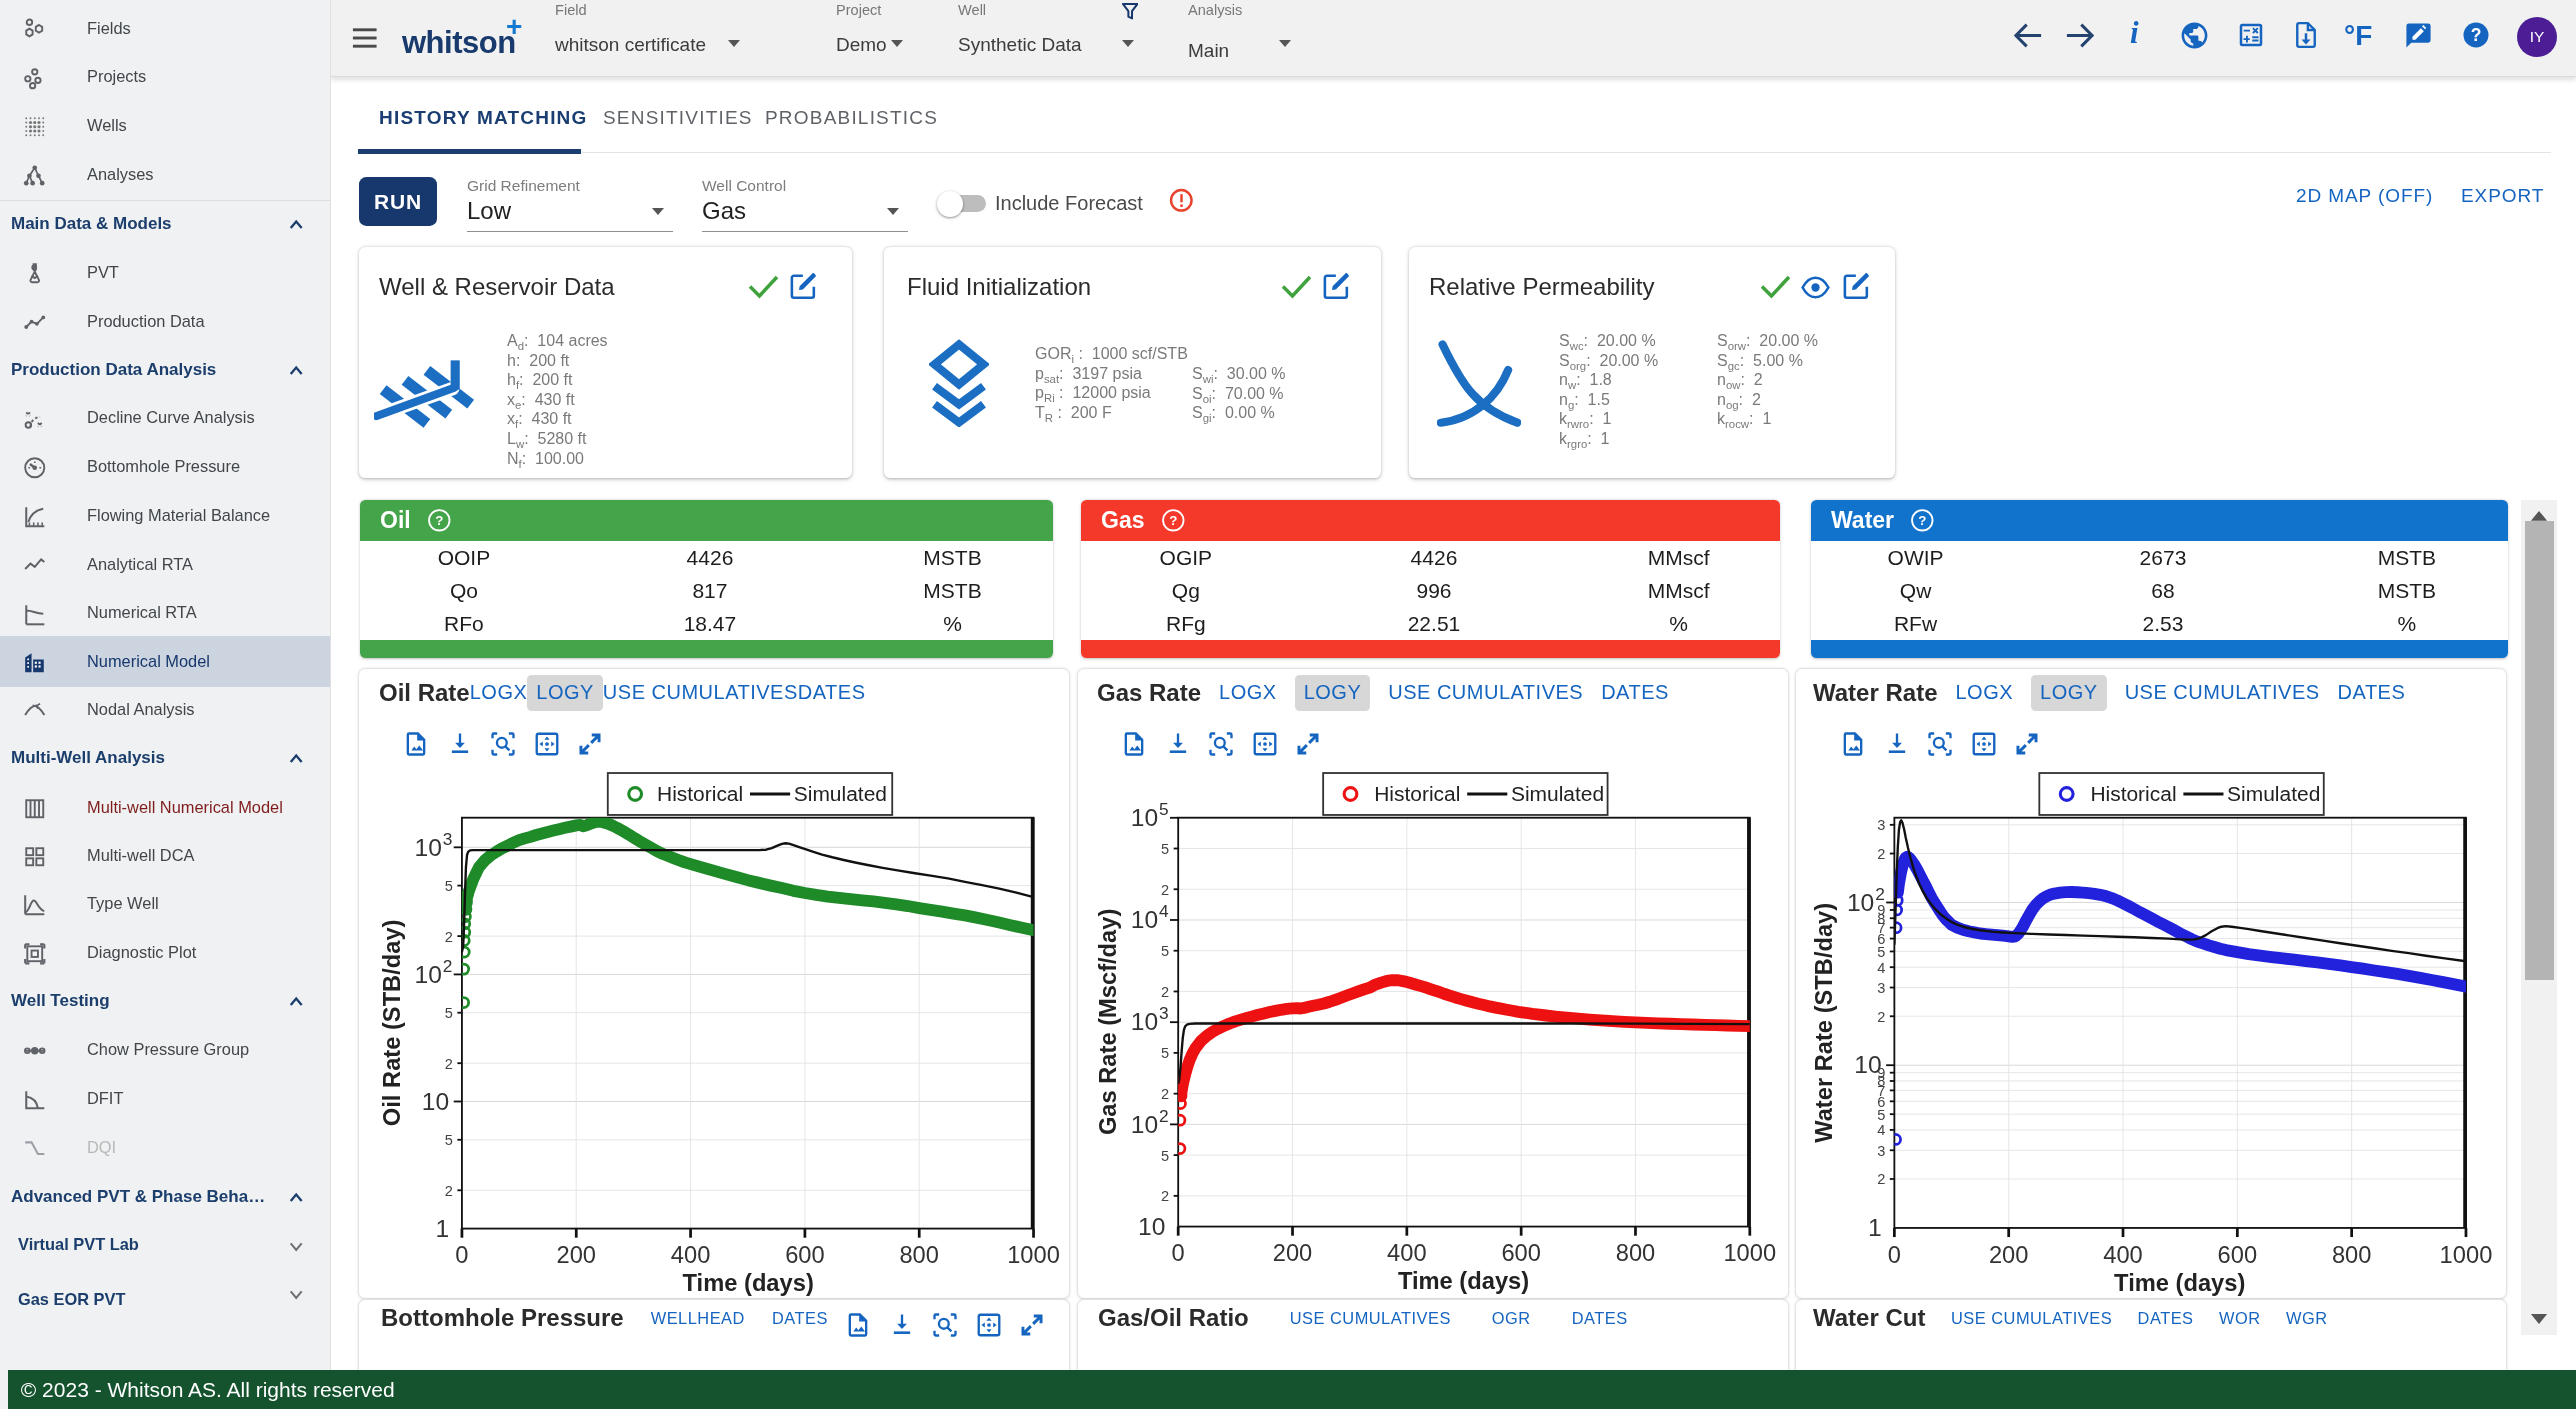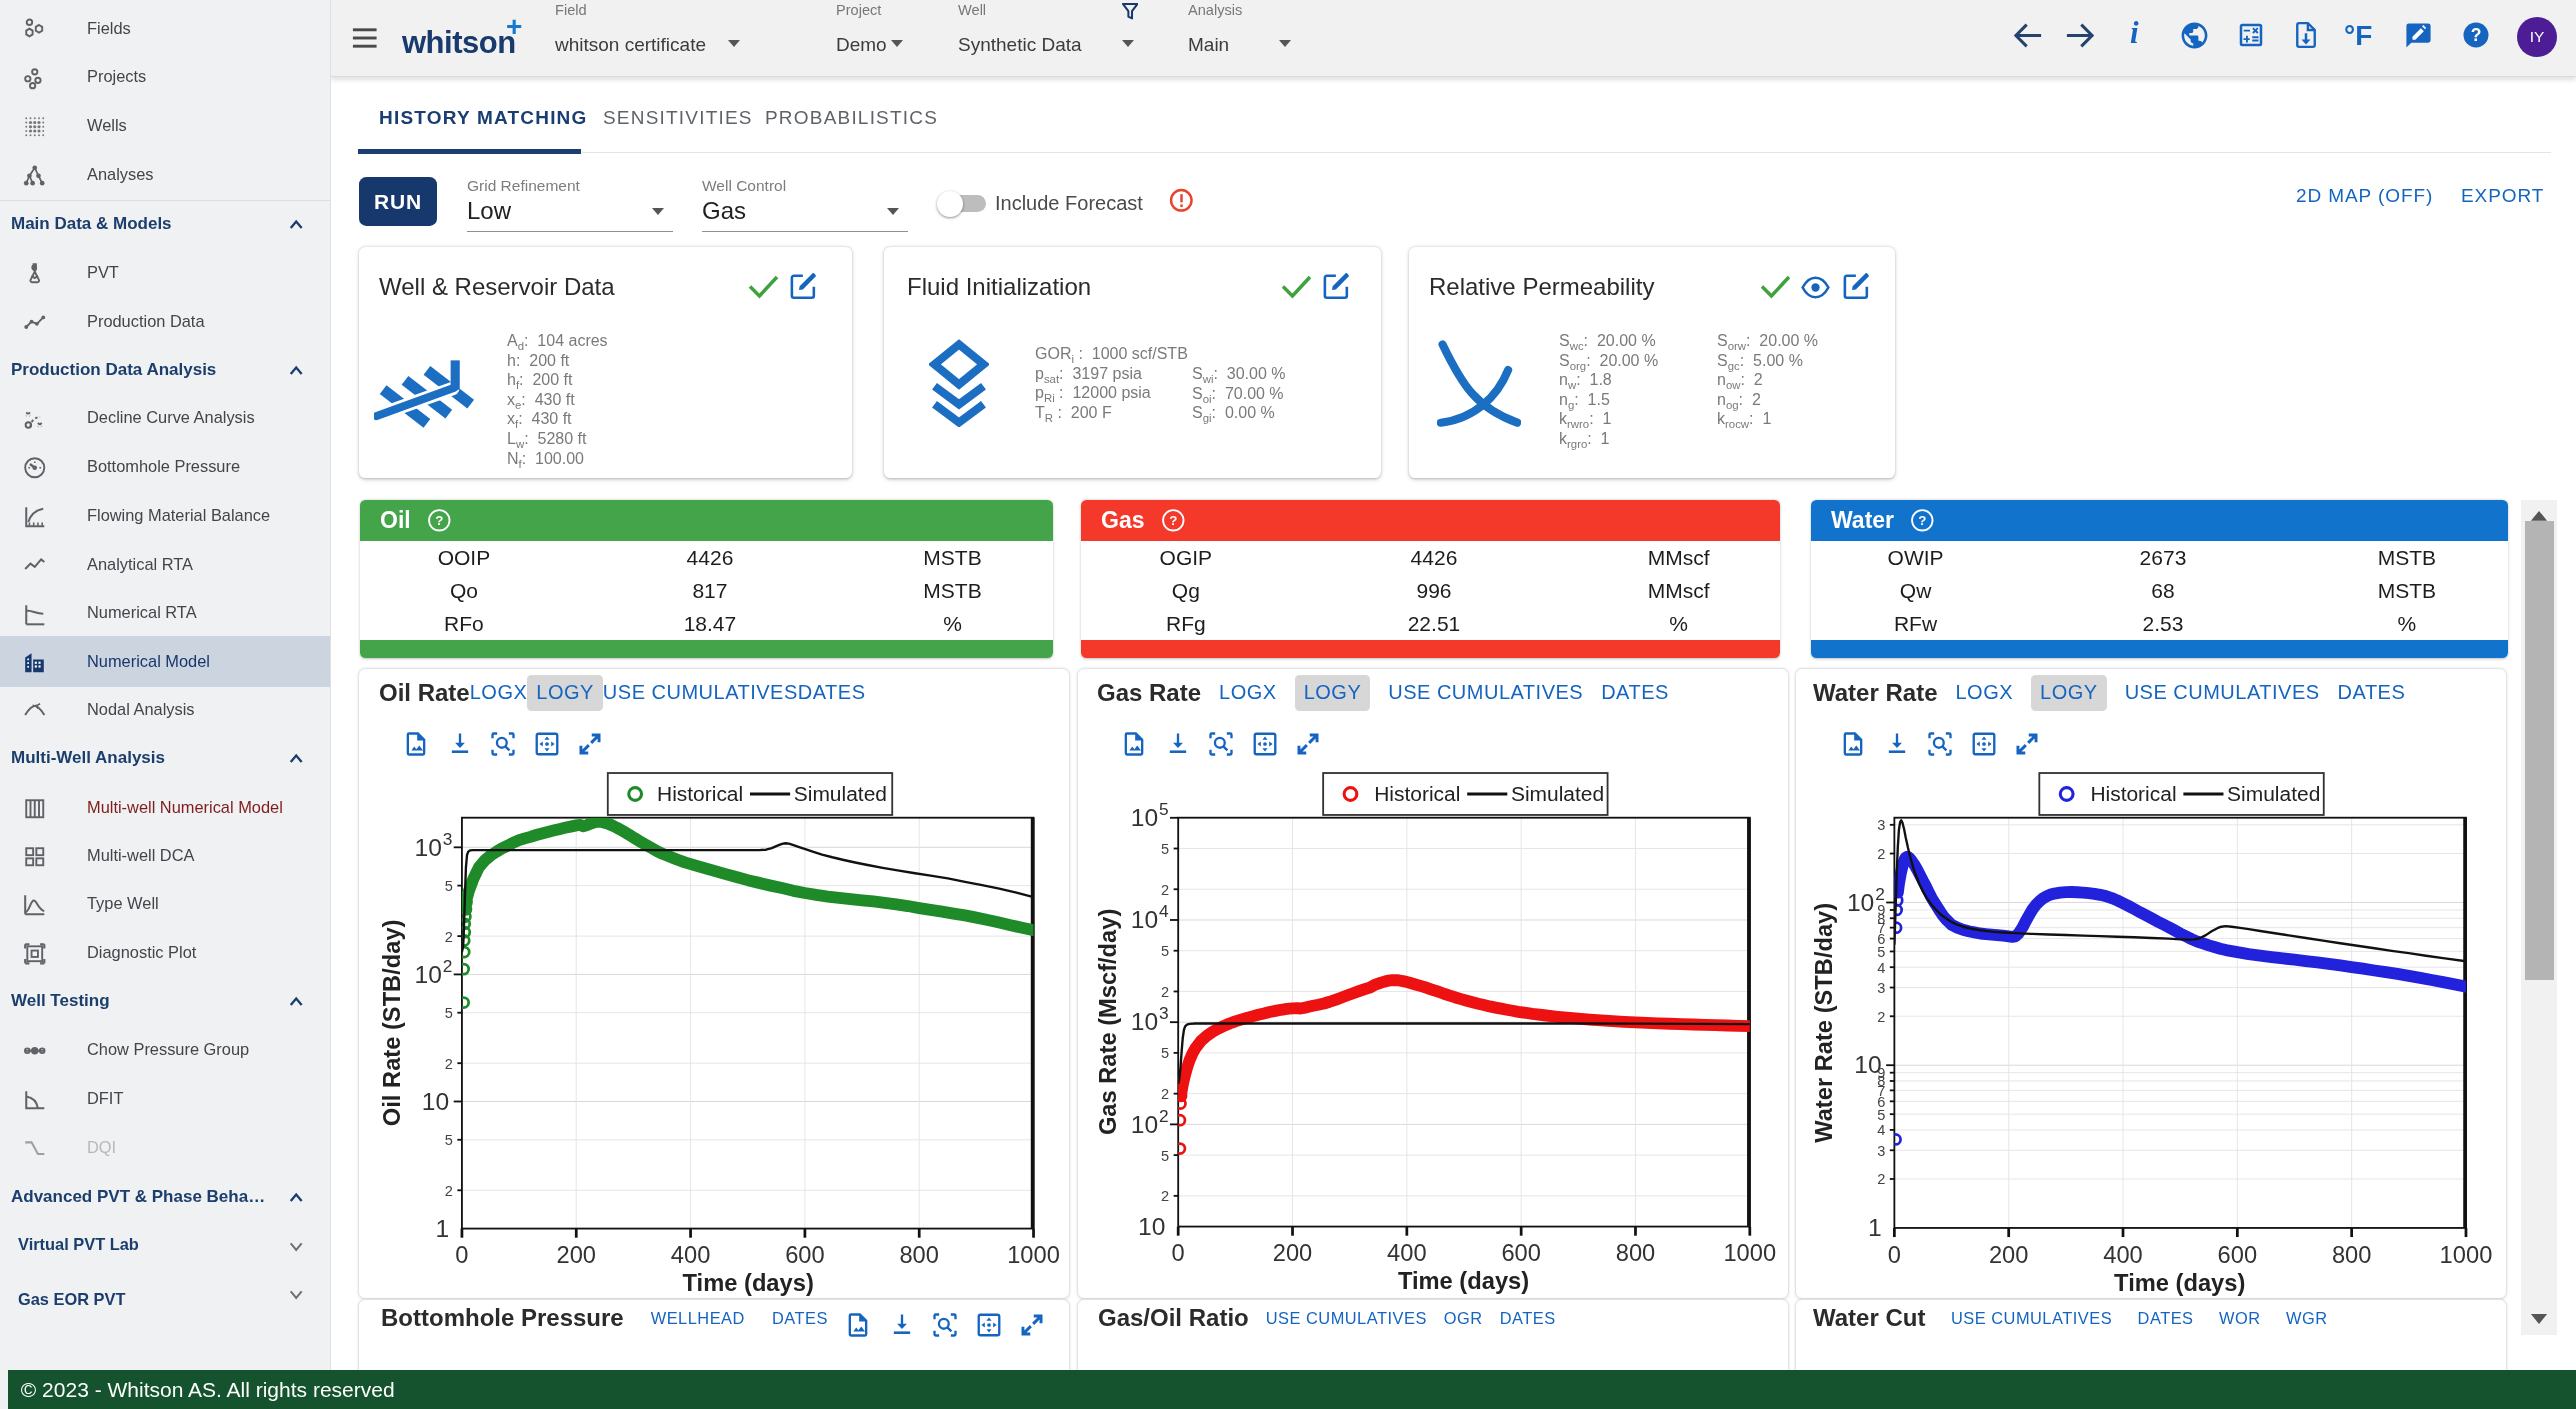--- a/index.html
+++ b/index.html
@@ -44,21 +44,21 @@
 <div class="ddlab" style="left:555px;top:1.8px">Field</div>
 <div class="ddval" style="left:555px;top:34px">whitson certificate</div>
 <div class="caret" style="left:728px;top:40px"></div>
 <div class="ddlab" style="left:836px;top:1.8px">Project</div>
 <div class="ddval" style="left:836px;top:34px;width:57px;overflow:hidden">Demo</div>
 <div class="caret" style="left:891px;top:40px"></div>
 <div class="ddlab" style="left:958px;top:1.8px">Well</div>
 <div class="ddval" style="left:958px;top:34px">Synthetic Data</div>
 <div class="caret" style="left:1122px;top:40px"></div>
 <div class="ddlab" style="left:1188px;top:1.8px">Analysis</div>
-<div class="ddval" style="left:1188px;top:34px">Main</div>
+<div class="ddval" style="left:1188px;top:40px">Main</div>
 <div class="caret" style="left:1279px;top:40px"></div>
 <svg class="abs" style="left:1122px;top:2.7px" width="16.4" height="17.3" viewBox="0 0 18 19">
       <path d="M1 1 H17 L11 9 V17 L7 15 V9 Z" fill="none" stroke="#17386d" stroke-width="2.2" stroke-linejoin="round"></path>
     </svg>
 <svg class="abs" style="left:2014px;top:22px" width="29" height="27" viewBox="0 0 32 30">
       <g stroke="#24436e" stroke-width="3.4" fill="none">
         <line x1="2" y1="15" x2="30" y2="15"></line>
         <path d="M14 3 L2 15 L14 27"></path>
       </g>
     </svg>
@@ -673,21 +673,21 @@
             <path d="M12 5.5l2.2 2.9H9.8zM12 18.5l2.2-2.9H9.8zM5.5 12l2.9-2.2v4.4zM18.5 12l-2.9-2.2v4.4z"></path>
             <circle cx="12" cy="12" r="1.6"></circle>
           </g>
         </svg></span>
 <span style="width:28px;height:28px"><svg width="28" height="28" viewBox="0 0 24 24">
           <g fill="#1565c0">
             <path d="M13.5 3H21v7.5h-2.5V7.3l-4.6 4.6-1.8-1.8 4.6-4.6h-3.2zM10.5 21H3v-7.5h2.5v3.2l4.6-4.6 1.8 1.8-4.6 4.6h3.2z"></path>
           </g>
         </svg></span>
 </div>
-<div class="abs" style="left:1098px;top:1304px;display:flex;align-items:center;gap:17px">
+<div class="abs" style="left:1098px;top:1304px;display:flex;align-items:center;gap:41px">
       <span class="chtitle">Gas/Oil Ratio</span>
       <span class="chlink" style="font-size:16.4px">USE CUMULATIVES</span>
       <span class="chlink" style="font-size:16.4px">OGR</span>
       <span class="chlink" style="font-size:16.4px">DATES</span>
     </div>
 <div class="abs" style="left:1813px;top:1304px;display:flex;align-items:center;gap:25.5px">
       <span class="chtitle">Water Cut</span>
       <span class="chlink" style="font-size:16.4px">USE CUMULATIVES</span>
       <span class="chlink" style="font-size:16.4px">DATES</span>
       <span class="chlink" style="font-size:16.4px">WOR</span>

